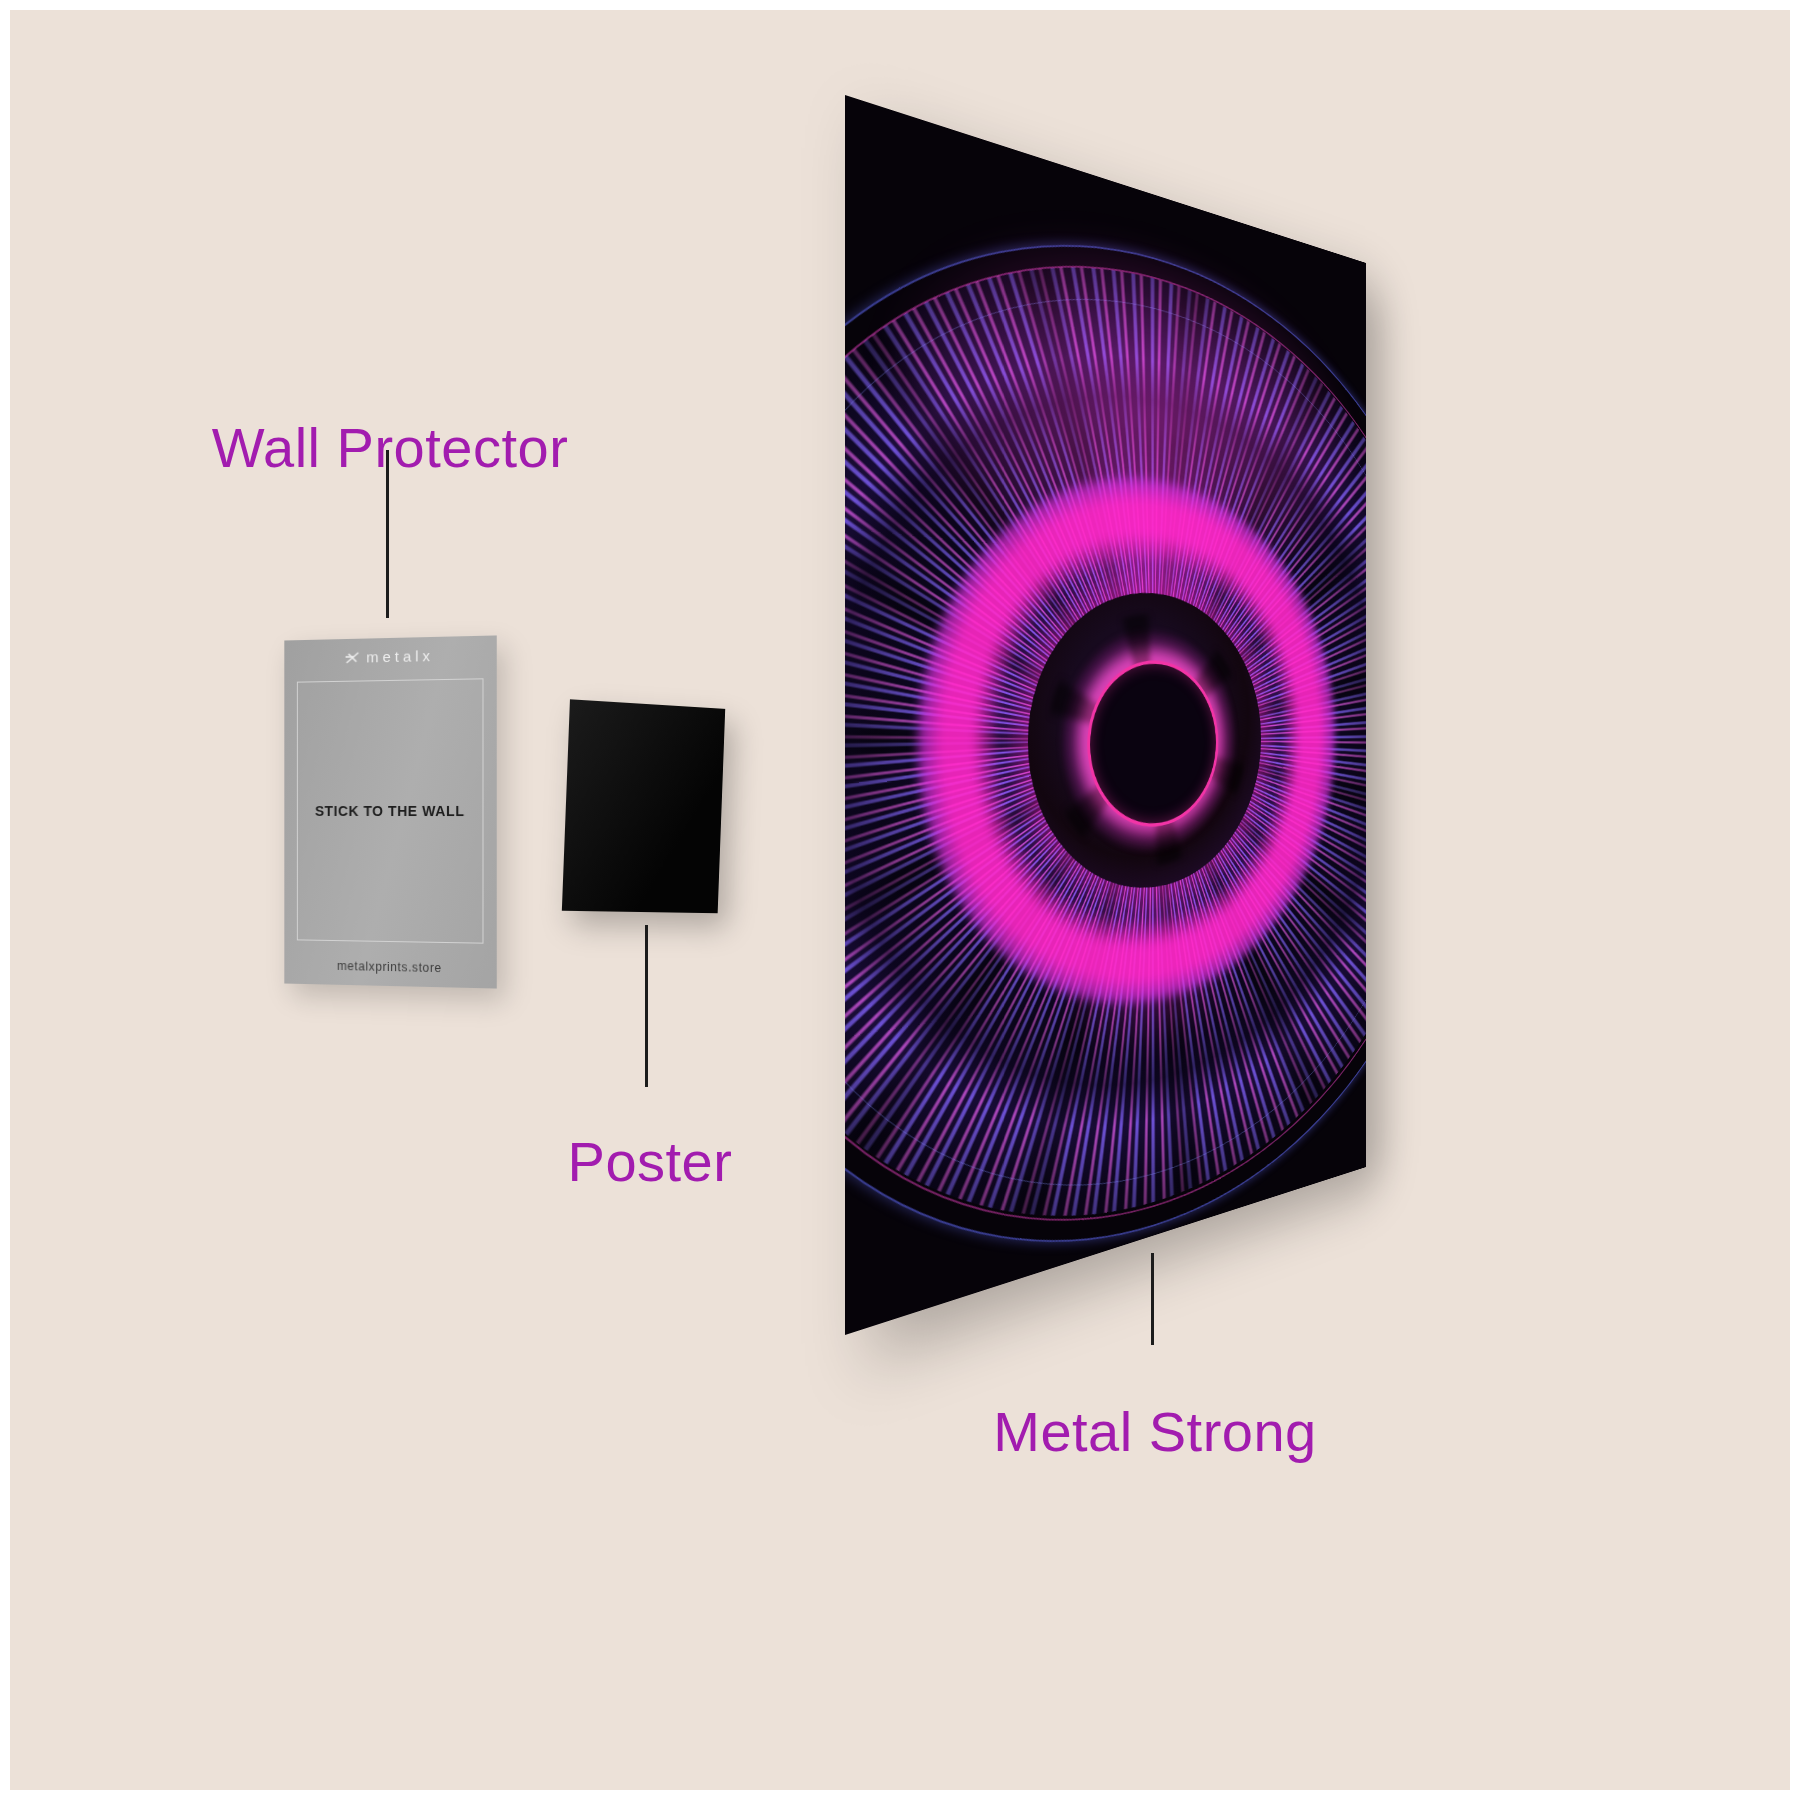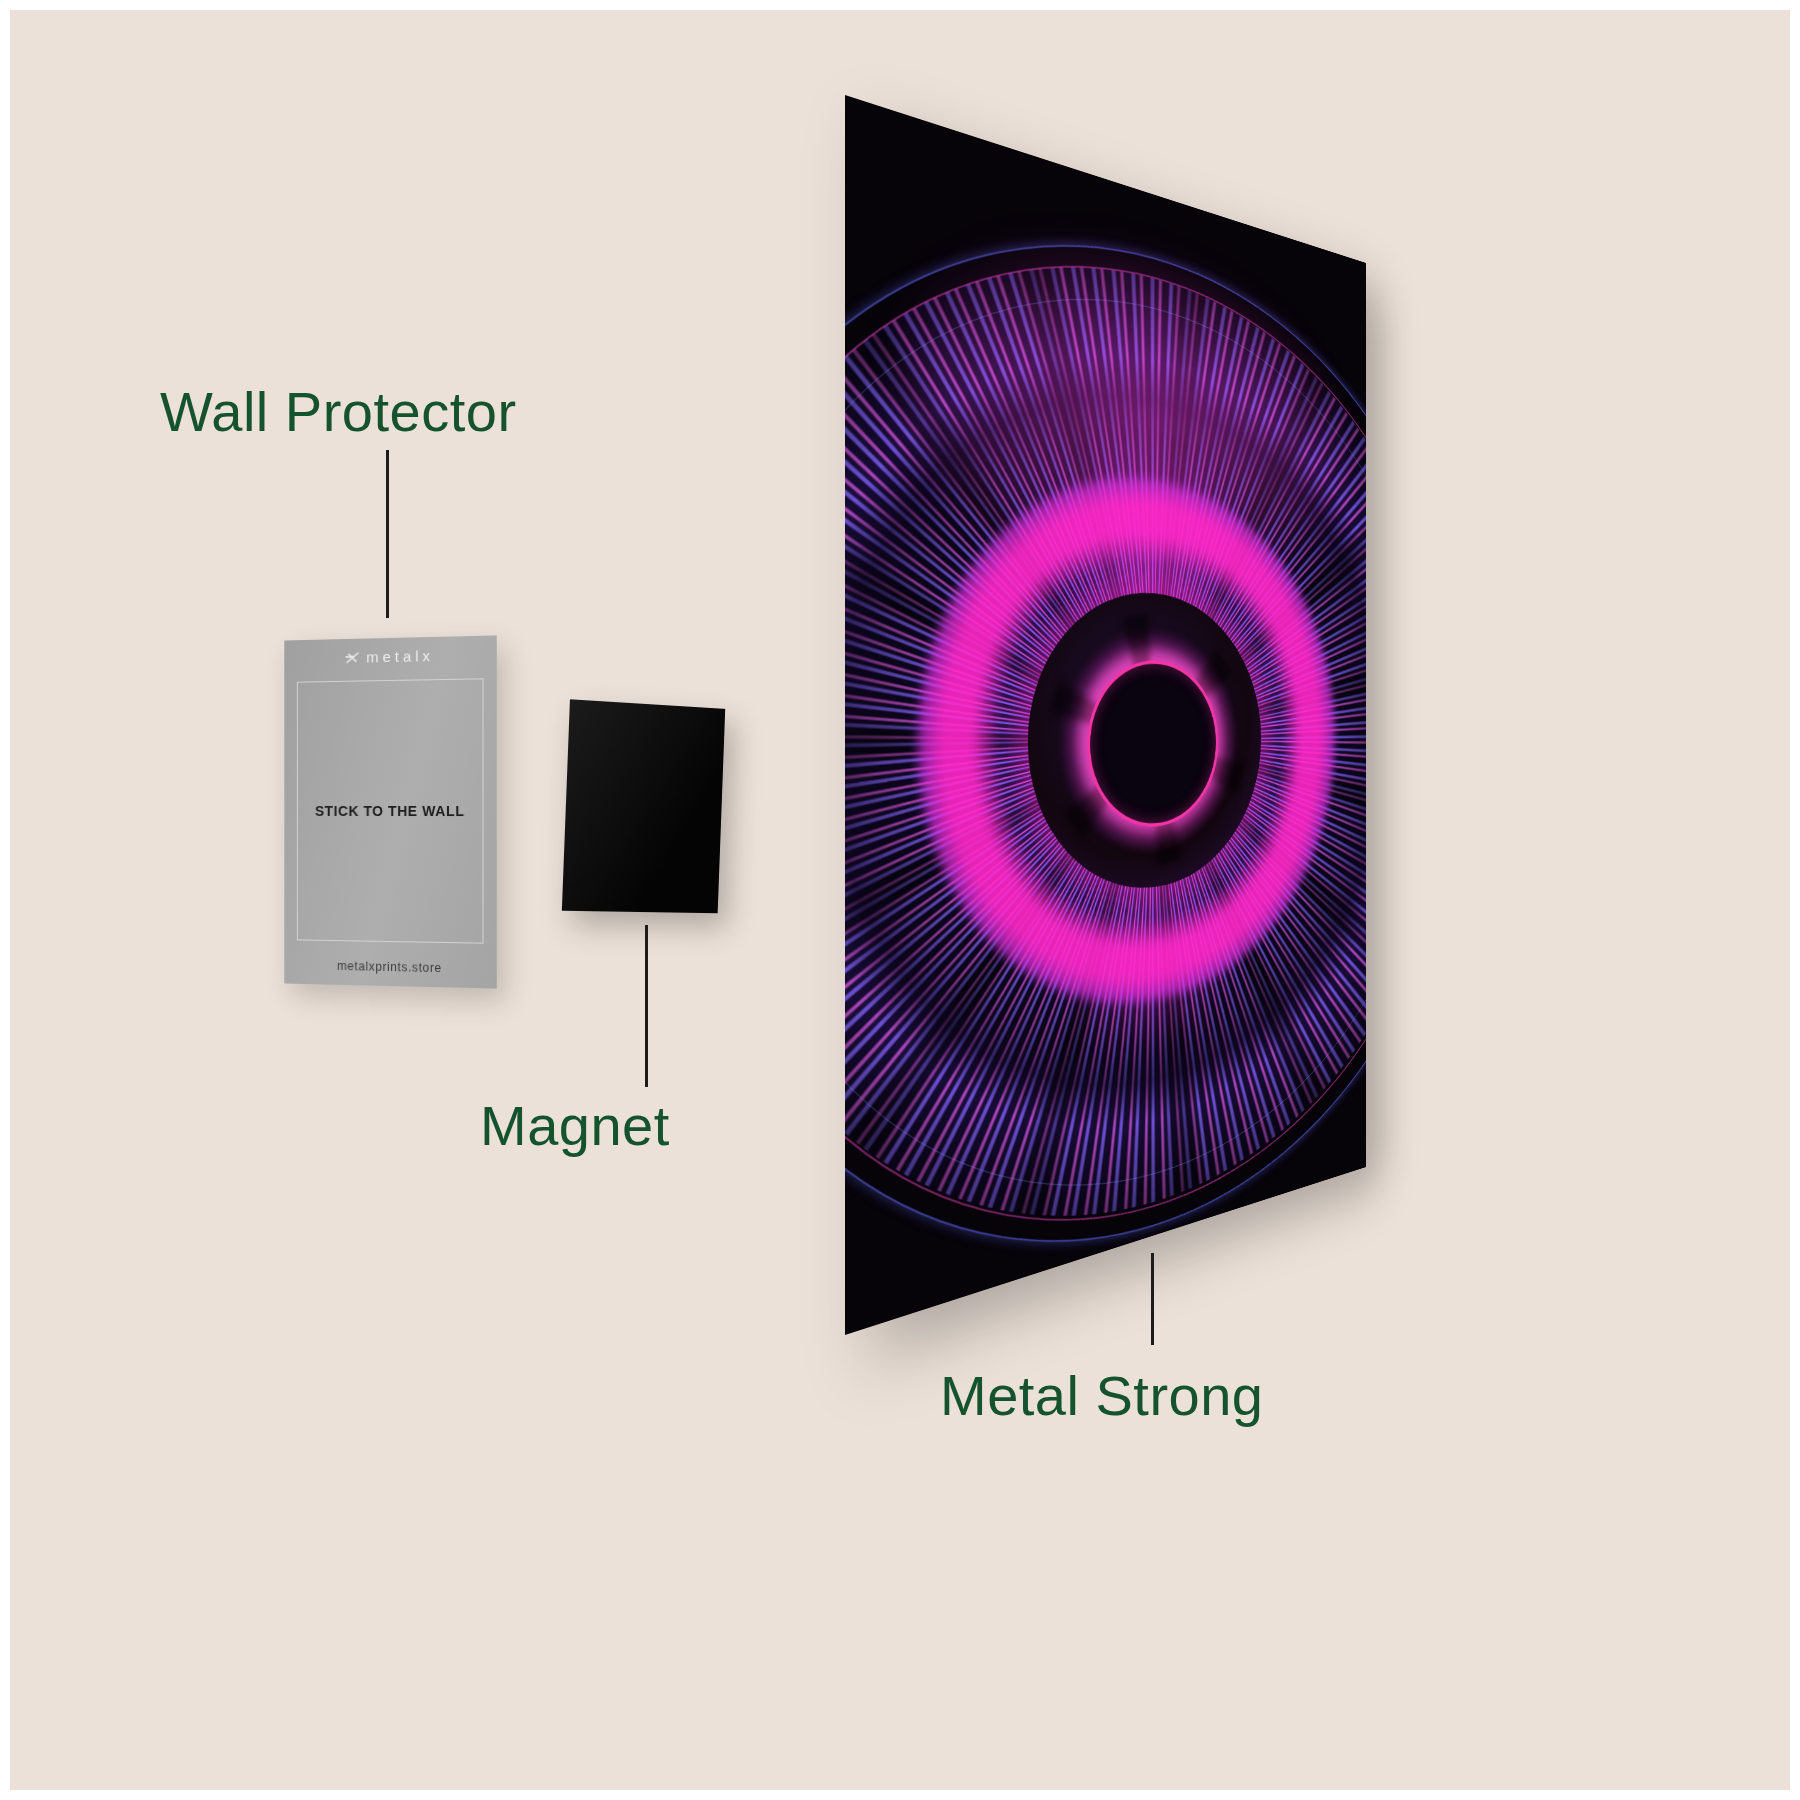--- a/index.html
+++ b/index.html
@@ -16,22 +16,22 @@
   }
 
   
   .line { position:absolute; width:3px; background:#1c1c1c; }
   #line-wall   { left:376px;  top:440px;  height:168px; }
   #line-magnet { left:635px;  top:915px;  height:162px; }
   #line-poster { left:1141px; top:1243px; height:92px;  }
 
   
   .label {
-    position:absolute; color:#14532d; font-size:56px; font-weight:500;
-    text-align:left; letter-spacing:0.5px; line-height:1.22;
+    position:absolute; color:#a21caf; font-size:56px; font-weight:500;
+    text-align:center; letter-spacing:0.5px; line-height:1.22;margin-top:36px;
   }
   #label-wall   { left:150px; top:368px;  width:460px; }
   #label-magnet { left:470px; top:1082px; width:340px; }
   #label-poster { left:930px; top:1352px; width:430px; }
 
   
   .wall-card {
     position:absolute; left:272px; top:628px; width:214px; height:348px;
     background:linear-gradient(105deg,#a0a0a0,#aeaeae 55%,#a4a4a4);
     transform:perspective(900px) rotateY(-7deg);
@@ -187,21 +187,21 @@
     </div>
     <div class="card-inner">
       <span class="card-center-text">STICK TO THE WALL</span>
     </div>
     <div class="card-footer">metalxprints.store</div>
   </div>
 
   <div class="magnet"></div>
   <div class="line" id="line-magnet"></div>
   <div class="label" id="label-magnet">
-    <div>Magnet</div>
+    <div>Poster</div>
   </div>
 
   <div class="poster">
     <div class="iris-fibers"></div>
     <div class="iris-petals"></div>
     <div class="iris-shade"></div>
     <div class="ring-a"></div>
     <div class="ring-b"></div>
     <div class="ring-c"></div>
     <div class="flame-top"></div>

